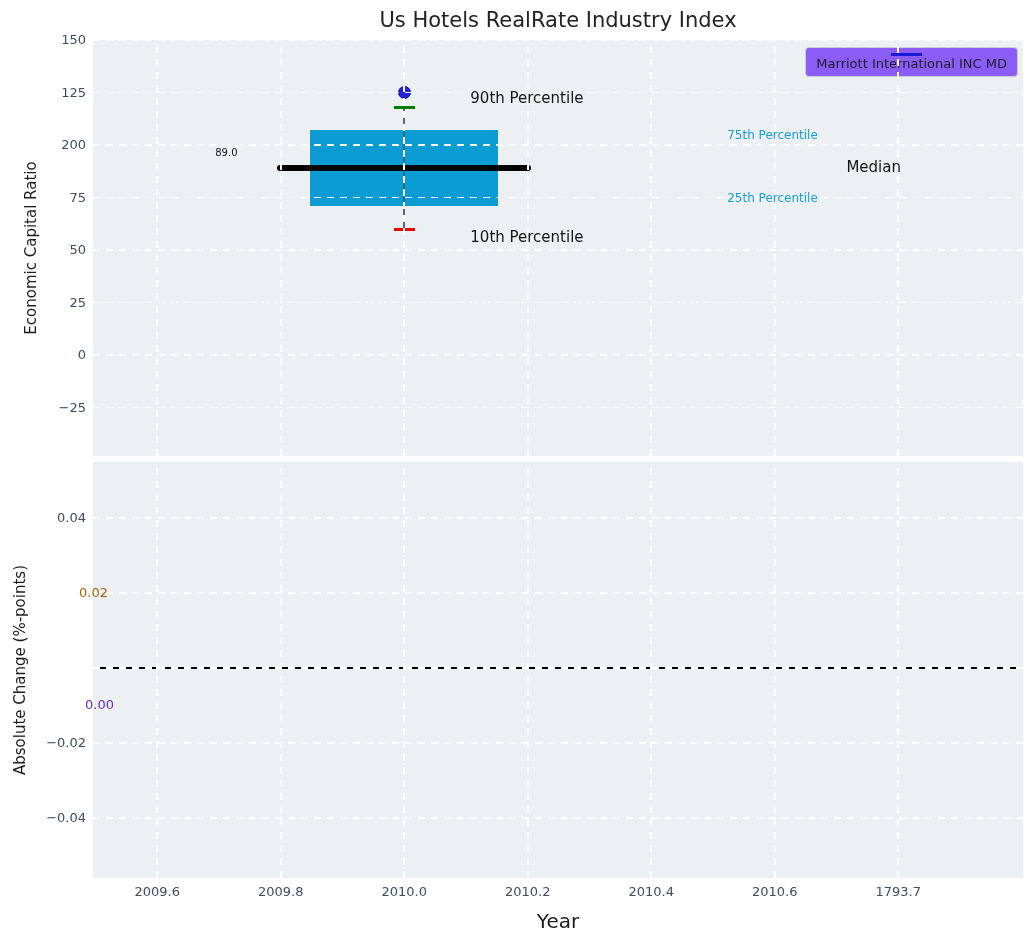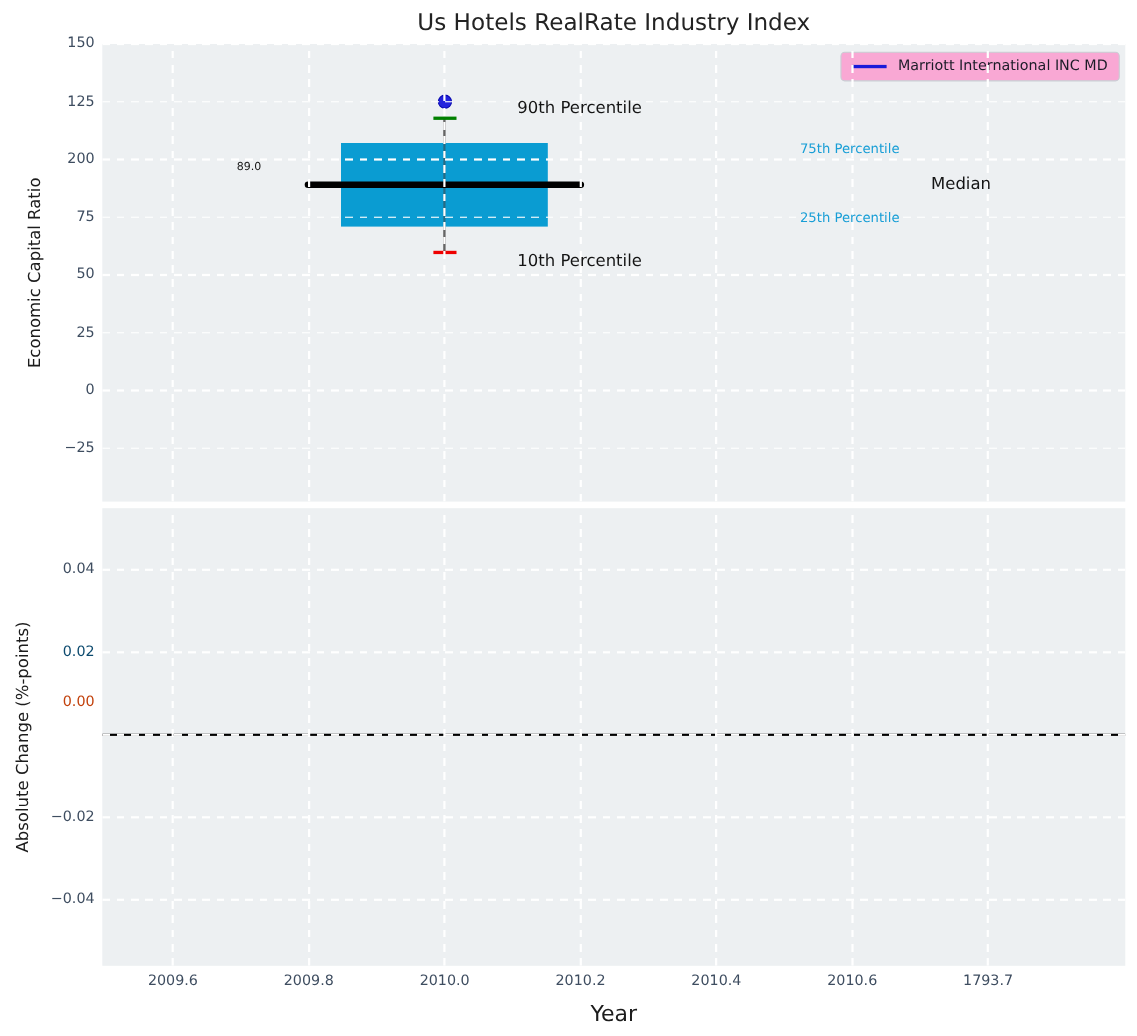--- a/index.html
+++ b/index.html
@@ -24,21 +24,21 @@
   .xlabel{position:absolute;left:558px;top:921px;transform:translate(-50%,-50%);
           font-size:20px;color:#1c1c1c;}
   .box{position:absolute;}
   .median-line{position:absolute;height:6px;border-radius:3px;}
   .whisker{position:absolute;width:1.6px;}
   .cap{position:absolute;height:3px;}
   .dot{position:absolute;width:13px;height:13px;border-radius:50%;}
   .zero-line{position:absolute;left:0;right:0;height:2.2px;}
   .ann{position:absolute;white-space:nowrap;}
   .legend{position:absolute;top:7px;right:5px;display:flex;align-items:center;
-          padding:5px 10px;background:#f9a8d4;border:1px solid #c9cdd4;border-radius:4px;}
+          padding:5px 10px;background:#8b5cf6;border:1px solid #c9cdd4;border-radius:4px;flex-direction:column;}
   .legend-line{width:31px;height:2.6px;margin-right:10px;}
   .legend-label{font-size:13px;color:#1c1c28;white-space:nowrap;}
 </style>
 </head>
 <body>
 
 <div class="figure" id="fig">
 
   <div class="title">Us Hotels RealRate Industry Index</div>
 
@@ -99,22 +99,22 @@
 
 <div class="ytick" style="top: 31px; color: rgb(62, 77, 96);">150</div>
     <div class="ytick" style="top: 83.5253px; color: rgb(62, 77, 96);">125</div>
     <div class="ytick" style="top: 136.051px; color: rgb(62, 77, 96);">200</div>
     <div class="ytick" style="top: 188.576px; color: rgb(62, 77, 96);">75</div>
     <div class="ytick" style="top: 241.101px; color: rgb(62, 77, 96);">50</div>
     <div class="ytick" style="top: 293.626px; color: rgb(62, 77, 96);">25</div>
     <div class="ytick" style="top: 346.152px; color: rgb(62, 77, 96);">0</div>
     <div class="ytick" style="top: 398.677px; color: rgb(62, 77, 96);">−25</div>
     <div class="ytick" style="top: 509.216px; color: rgb(62, 77, 96);">0.04</div>
-    <div class="ytick" style="top: 584.171px; color: #0c4a6e;">0.02</div>
-    <div class="ytick" style="top: 630px; color: #c2410c;">0.00</div>
+    <div class="ytick" style="top: 584.171px; color: #a16207; padding-left: 22px;">0.02</div>
+    <div class="ytick" style="top: 696px; color: #6d28d9; padding-left: 28px;">0.00</div>
     <div class="ytick" style="top: 734.081px; color: rgb(62, 77, 96);">−0.02</div>
     <div class="ytick" style="top: 809.036px; color: rgb(62, 77, 96);">−0.04</div>
     <div class="xtick" style="left: 157.223px; color: rgb(62, 77, 96);">2009.6</div>
     <div class="xtick" style="left: 280.729px; color: rgb(62, 77, 96);">2009.8</div>
     <div class="xtick" style="left: 404.235px; color: rgb(62, 77, 96);">2010.0</div>
     <div class="xtick" style="left: 527.741px; color: rgb(62, 77, 96);">2010.2</div>
     <div class="xtick" style="left: 651.247px; color: rgb(62, 77, 96);">2010.4</div>
     <div class="xtick" style="left: 774.753px; color: rgb(62, 77, 96);">2010.6</div>
     <div class="xtick" style="left: 898.259px; color: rgb(62, 77, 96);">1793.7</div>
   </div>

